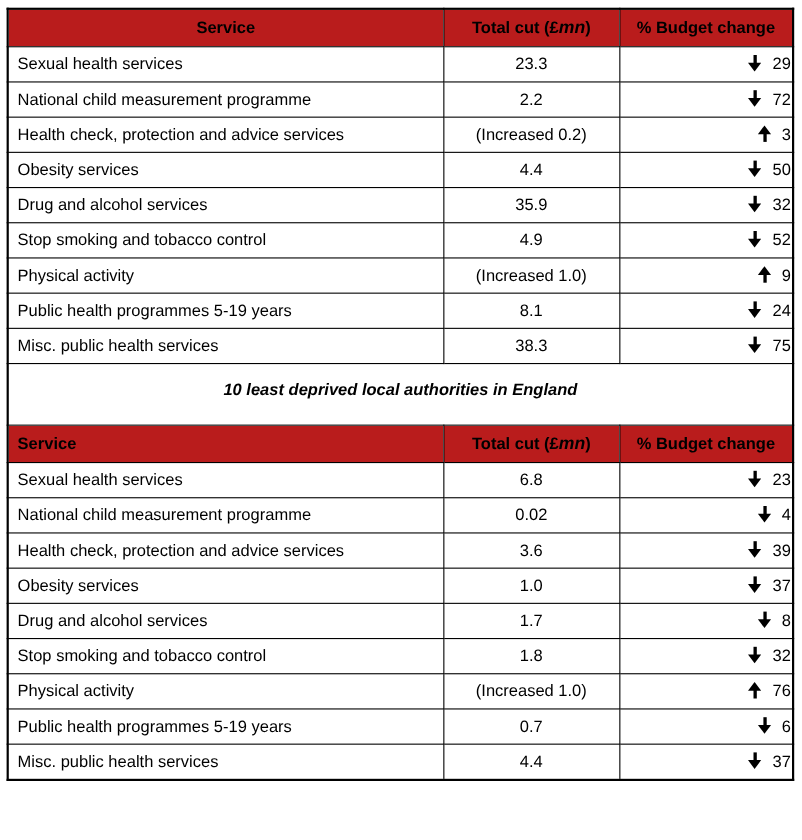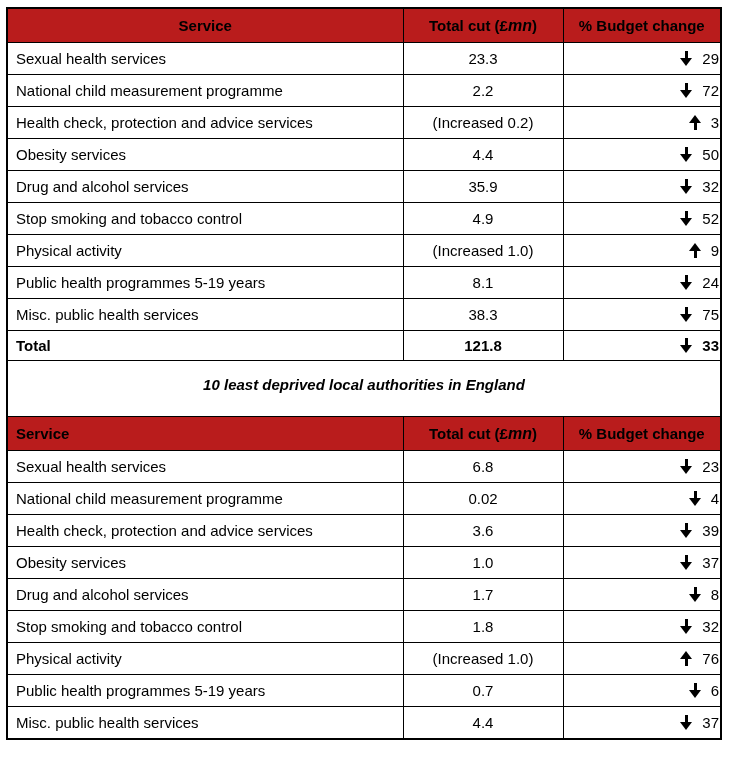--- a/index.html
+++ b/index.html
@@ -180,25 +180,20 @@
   <tr>
     <td class="svc">Public health programmes 5-19 years</td>
     <td class="num">8.1</td>
     <td class="pct"><span class="arrow" data-dir="down"></span><span>24</span></td>
   </tr>
   <tr>
     <td class="svc">Misc. public health services</td>
     <td class="num">38.3</td>
     <td class="pct"><span class="arrow" data-dir="down"></span><span>75</span></td>
   </tr>
-  <tr class="total-row">
-    <td class="svc">Total</td>
-    <td class="num">121.8</td>
-    <td class="pct"><span class="arrow" data-dir="down"></span><span>33</span></td>
-  </tr>
 
   <tr class="title-row title-row-2">
     <td colspan="3">10 least deprived local authorities in England</td>
   </tr>
   <tr class="header-row">
     <th class="svc-left">Service</th>
     <th><span>Total cut (£</span><span class="sub-unit">mn</span><span>)</span></th>
     <th>% Budget change</th>
   </tr>
 

